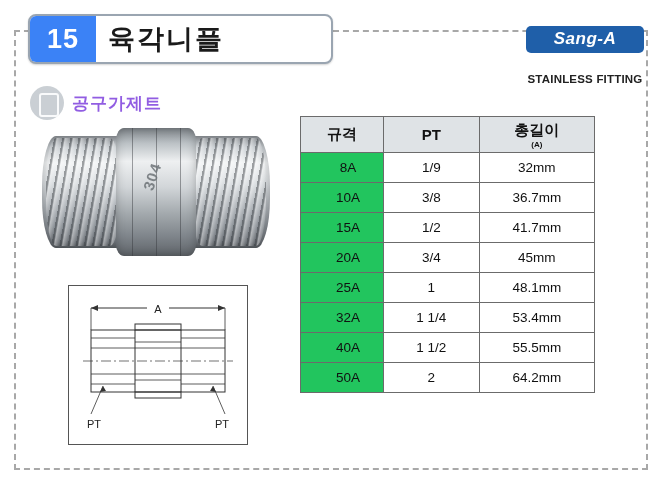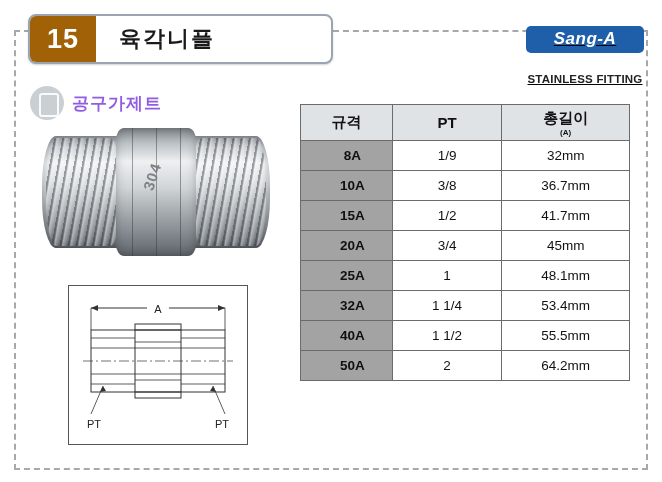--- a/index.html
+++ b/index.html
@@ -35,49 +35,48 @@
     border: 2px solid #9aa5b1;
     border-radius: 8px;
     display: flex;
     align-items: stretch;
     box-shadow: 0 1px 2px rgba(0,0,0,0.18);
     overflow: hidden;
     z-index: 5;
   }
   .header-num {
     width: 66px;
-    background: #a16207;
+    background: #3b82f6;
     color: #ffffff;
     font-size: 27px;
     font-weight: bold;
     display: flex;
     align-items: center;
     justify-content: center;
     letter-spacing: 1px;
   }
   .header-title {
     flex: 1;
     display: flex;
     align-items: center;
-    padding-left: 23px;
-    font-size: 22px;
+    padding-left: 12px;
+    font-size: 27px;
     font-weight: bold;
     color: #1a1a1a;
     letter-spacing: 2px;
   }
 
   
   .brand {
     position: absolute;
     right: 18px;
     top: 26px;
     width: 118px;
     text-align: center;
     z-index: 5;
-    text-decoration: underline;
   }
   .brand-logo {
     background: #1f5fa9;
     color: #ffffff;
     font-size: 17px;
     font-weight: bold;
     font-style: italic;
     border-radius: 5px;
     padding: 3px 0 4px 0;
     letter-spacing: 0.5px;
@@ -204,22 +203,22 @@
     height: 160px;
     background: #ffffff;
     border: 1px solid #555555;
   }
   .drawing svg { display: block; }
 
   
   .spec-table {
     position: absolute;
     left: 300px;
-    top: 104px;
-    width: 330px;
+    top: 116px;
+    width: 295px;
     border-collapse: collapse;
     background: #ffffff;
   }
   .spec-table th, .spec-table td {
     border: 1px solid #6b6b6b;
     text-align: center;
     font-size: 13.5px;
     color: #111111;
     height: 30px;
     padding: 0;
@@ -231,22 +230,22 @@
     height: 36px;
   }
   .spec-table thead th .unit {
     display: block;
     font-size: 8px;
     font-weight: bold;
     line-height: 8px;
     margin-top: 1px;
   }
   .spec-table td.size {
-    font-weight: bold;
-    background: #a3a3a3;
+    font-weight: normal;
+    background: #22c55e;
     width: 92px;
     padding-left: 12px;
   }
   .spec-table td.pt { width: 110px; }
   .spec-table td.len { width: 128px; }
 </style>
 </head>
 <body>
 
 <div class="frame"></div>

